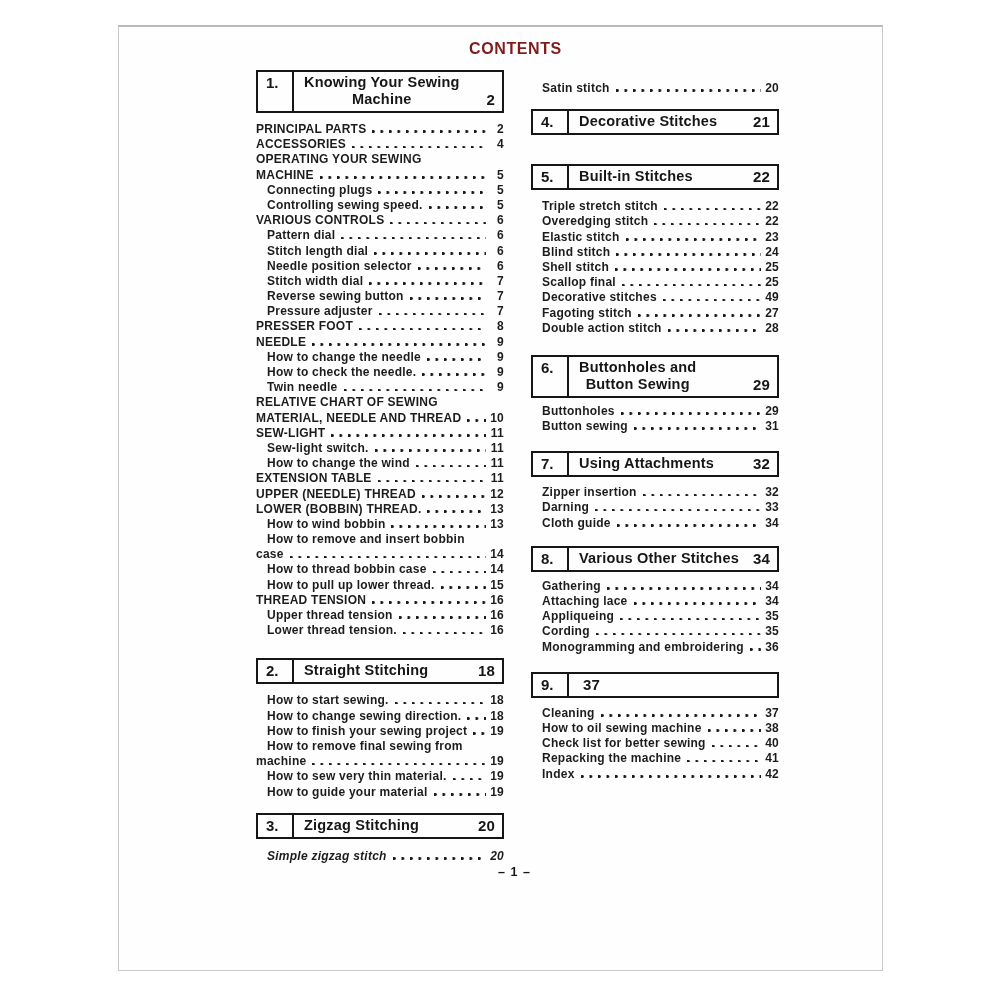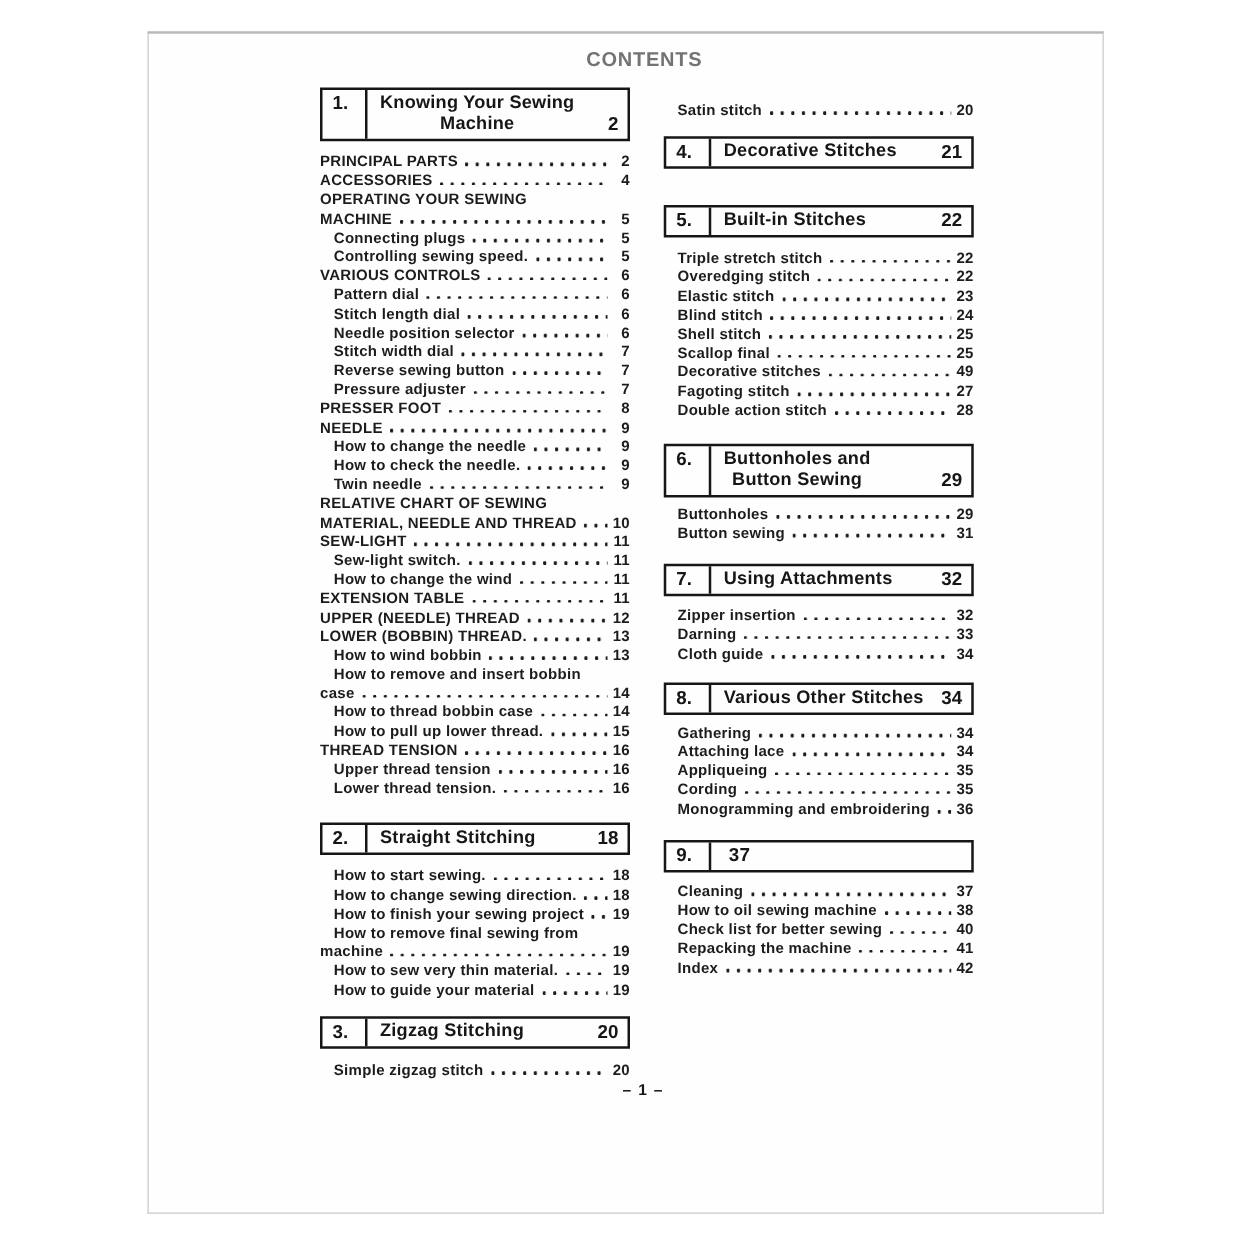--- a/index.html
+++ b/index.html
@@ -12,21 +12,21 @@
   .scan-page{
     position:absolute;left:118px;top:25px;width:765px;height:946px;
     background:#fefefe;
     border:1px solid #c9c9c9;
     border-top:2px solid #b9b9b9;
     box-sizing:border-box;
   }
   .contents-title{
     position:absolute;top:13px;left:0;right:0;
     text-align:center;
-    font-size:16px;font-weight:bold;letter-spacing:0.6px;color:#737373;
+    font-size:16px;font-weight:bold;letter-spacing:0.6px;color:#7f1d1d;
     padding-left:30px;
   }
   .col{position:absolute;width:248px;}
   .col-left{left:137px;top:43px;}
   .col-right{left:412px;top:54px;}
 
   
   .toc-box{
     display:flex;
     border:2.5px solid #161616;
@@ -69,21 +69,21 @@
     background-repeat:repeat-x;
     background-position:left bottom;
   }
   .toc-entry .pg{flex:0 0 auto;min-width:15px;text-align:right;}
 
   
   .col-left  > :nth-child(2){margin-top:9px;}
   .col-left  > :nth-child(3){margin-top:20px;}
   .col-left  > :nth-child(4){margin-top:9px;}
   .col-left  > :nth-child(5){margin-top:13px;}
-  .col-left  > :nth-child(6){margin-top:10px;}
+  .col-left  > :nth-child(6){margin-top:10px;font-style:italic;}
 
   .col-right > :nth-child(2){margin-top:13px;}
   .col-right > :nth-child(3){margin-top:29px;}
   .col-right > :nth-child(4){margin-top:9px;}
   .col-right > :nth-child(5){margin-top:19px;}
   .col-right > :nth-child(6){margin-top:6px;}
   .col-right > :nth-child(7){margin-top:17px;}
   .col-right > :nth-child(8){margin-top:8px;}
   .col-right > :nth-child(9){margin-top:15px;}
   .col-right > :nth-child(10){margin-top:7px;}

